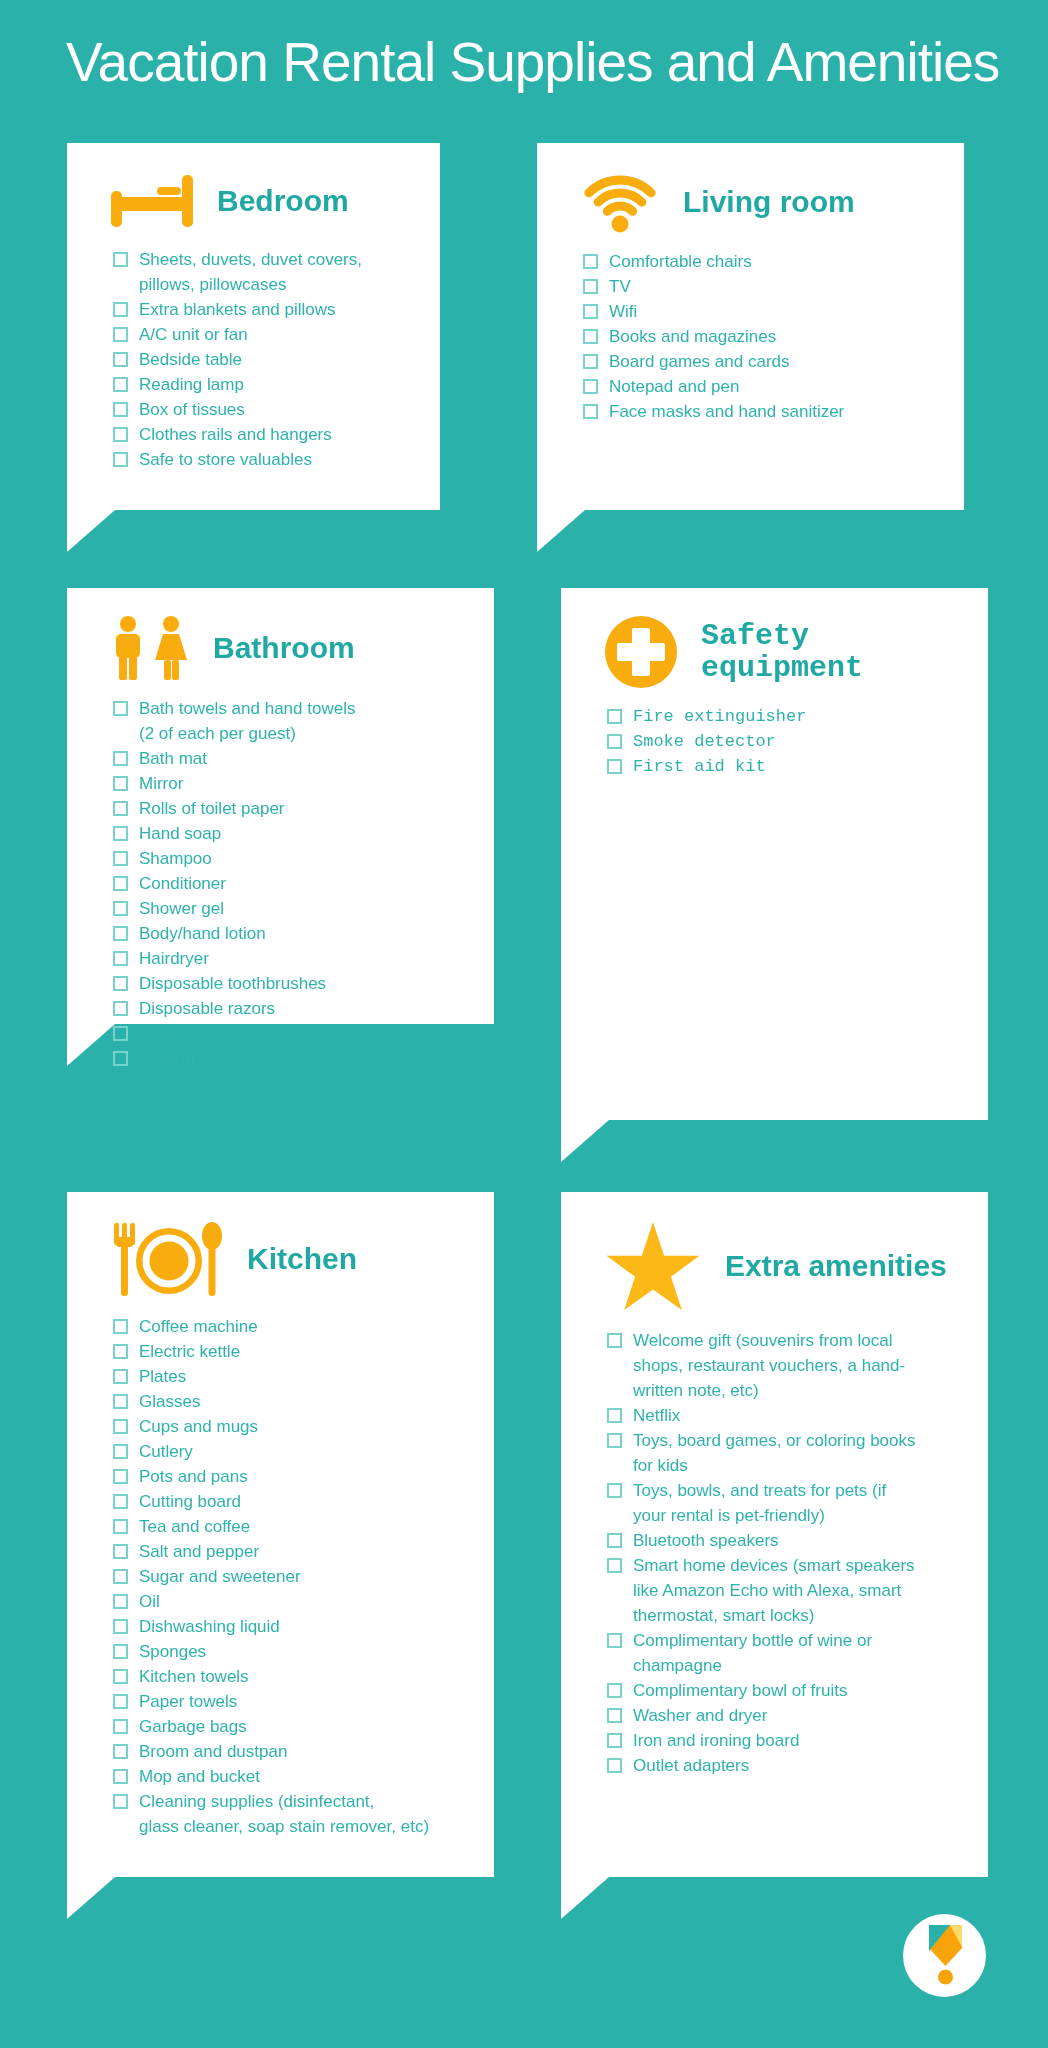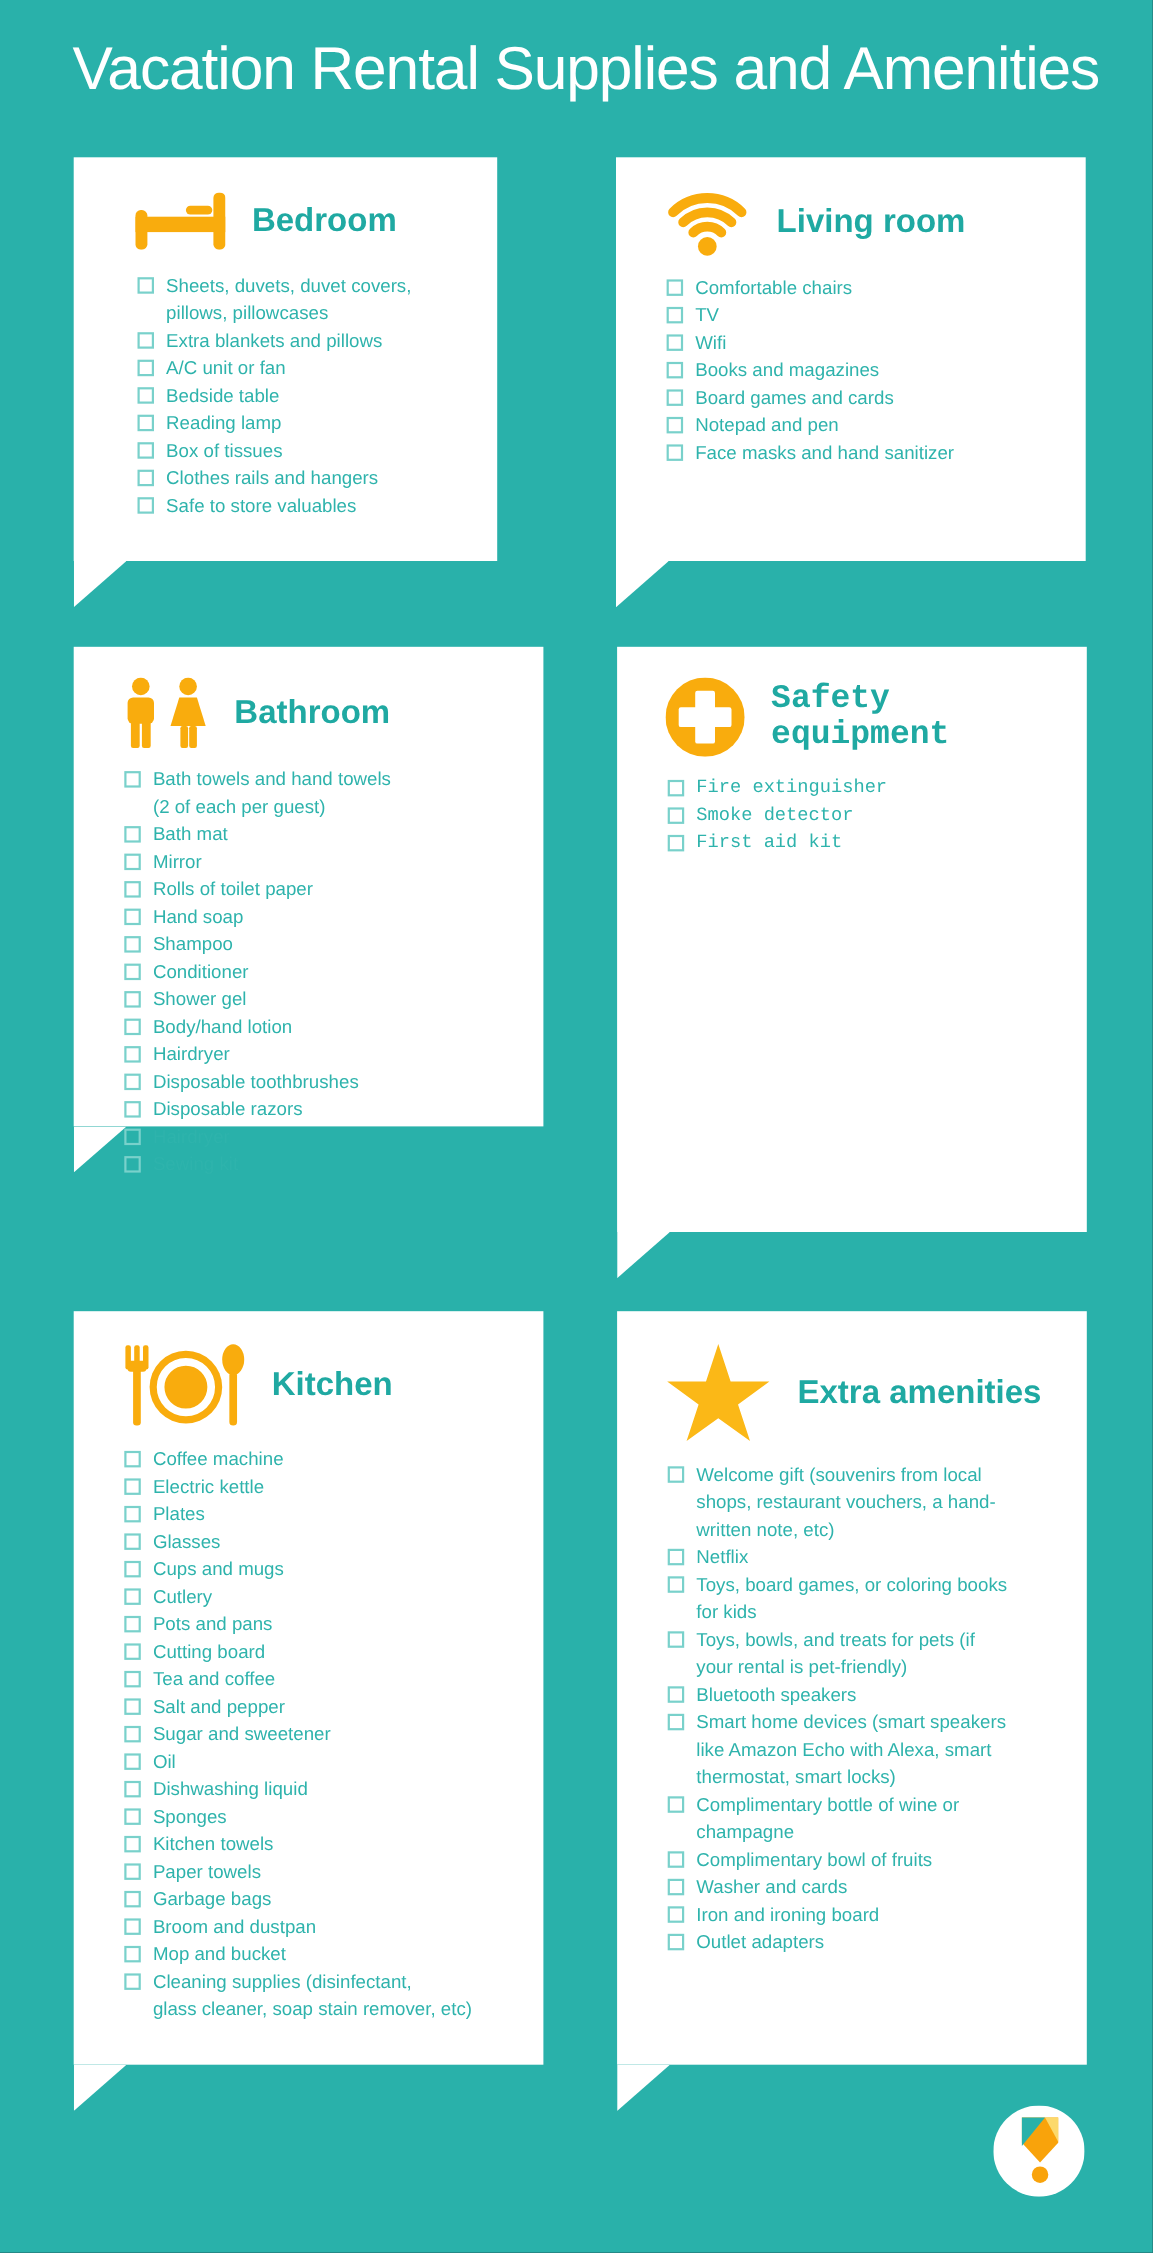--- a/index.html
+++ b/index.html
@@ -24,22 +24,22 @@
     background:var(--card-bg,#FFFFFF);
   }
   
   .card::after{
     content:"";
     position:absolute;left:0;top:100%;
     width:48px;height:42px;
     background:var(--card-bg,#FFFFFF);
     clip-path:polygon(0 0,100% 0,0 100%);
   }
-  .card-bedroom {left:67px; top:143px; width:373px;height:367px;padding-left:12px;}
-  .card-living  {left:560px;top:143px; width:427px;height:367px;}
+  .card-bedroom {left:67px; top:143px; width:373px;height:367px;}
+  .card-living  {left:537px;top:143px; width:427px;height:367px;}
   .card-bathroom{left:67px; top:588px; width:427px;height:436px;}
   .card-safety  {left:561px;top:588px; width:427px;height:532px;font-family:Liberation Mono, monospace;}
   .card-kitchen {left:67px; top:1192px;width:427px;height:685px;}
   .card-extra   {left:561px;top:1192px;width:427px;height:685px;}
 
   .card-header{
     display:flex;align-items:center;
     padding:28px 10px 0 44px;gap:24px;
     min-height:88px;box-sizing:border-box;
   }
@@ -489,21 +489,21 @@
 champagne</span>
         </li>
 
         <li class="check-item">
           <span class="checkbox"></span>
           <span class="item-text">Complimentary bowl of fruits</span>
         </li>
 
         <li class="check-item">
           <span class="checkbox"></span>
-          <span class="item-text">Washer and cards</span>
+          <span class="item-text">Washer and dryer</span>
         </li>
 
         <li class="check-item">
           <span class="checkbox"></span>
           <span class="item-text">Iron and ironing board</span>
         </li>
 
         <li class="check-item">
           <span class="checkbox"></span>
           <span class="item-text">Outlet adapters</span>

